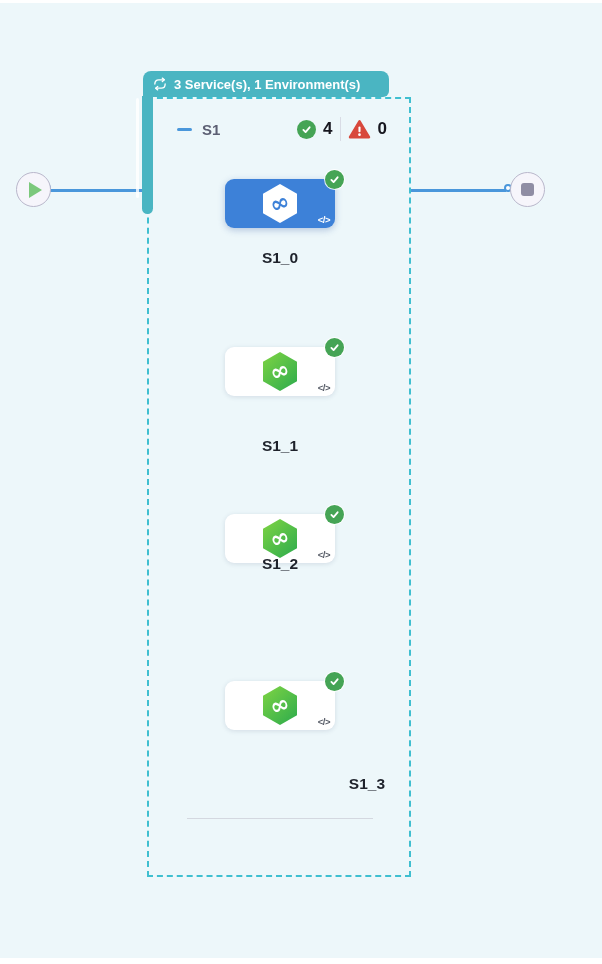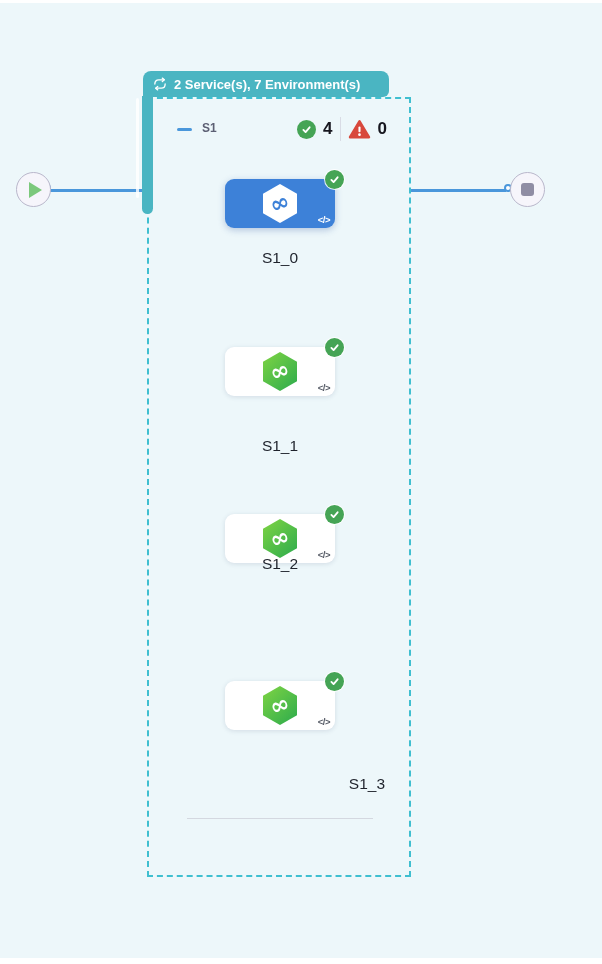--- a/index.html
+++ b/index.html
@@ -39,21 +39,21 @@
   .node-sliver { position:absolute; left:136px; top:98px; width:3px; height:100px;
                  background:rgba(255,255,255,0.8); border-radius:2px; }
 
   
   .matrix-box { position:absolute; left:147px; top:97px; width:264px; height:780px;
                 border:2px dashed #3fbfd0; z-index:1; }
 
   .collapse-btn { position:absolute; left:26px; top:21px; width:18px; height:18px;
                   display:flex; align-items:center; justify-content:center; cursor:pointer; }
   .minus-bar { width:15px; height:3px; border-radius:2px; background:#4a97db; }
-  .stage-name { position:absolute; left:53px; top:22px; font-size:12px; font-weight:600; color:#5c5f73; }
+  .stage-name { position:absolute; left:53px; top:22px; font-size:15px; font-weight:600; color:#5c5f73; }
 
   .status-row { position:absolute; right:22px; top:16px; height:28px;
                 display:flex; align-items:center; gap:7px; }
   .check-circle { width:19px; height:19px; border-radius:50%; background:#45a455;
                   display:flex; align-items:center; justify-content:center; flex:0 0 auto; }
   .count-num { font-size:17px; font-weight:600; color:#16161e; }
   .status-divider { width:1px; height:24px; background:#d9dce5; }
 
   
   .node-group { position:absolute; left:0; width:100%; }
@@ -69,21 +69,21 @@
   .infinity { font-family:"DejaVu Sans","Liberation Sans",sans-serif; font-size:23px;
               font-weight:700; color:#ffffff; transform:rotate(-20deg); line-height:1; }
   .node-card.selected .infinity { color:#3d81d8; }
   .code-glyph { position:absolute; right:5px; bottom:3px; font-size:9.5px; font-weight:700;
                 letter-spacing:-0.5px; color:#565b66; }
   .node-card.selected .code-glyph { color:#ffffff; }
   .node-badge { position:absolute; top:-9px; right:-9px; width:19px; height:19px; border-radius:50%;
                 background:#45a455; display:flex; align-items:center; justify-content:center;
                 box-shadow:0 0 0 1px rgba(255,255,255,0.85); }
   .node-label { position:absolute; left:26px; width:210px; text-align:center;
-                font-size:15.5px; font-weight:400; color:#1e222b; }
+                font-size:15.5px; font-weight:700; color:#1e222b; }
 
   
   .footer-divider { position:absolute; left:38px; top:719px; width:186px; height:1px; background:#d4d8e0; }
   .max-conc { position:absolute; left:0; right:0; top:727px; text-align:center;
               font-size:15px; font-weight:700; color:#575a70; letter-spacing:0.3px; }
 </style>
 </head>
 <body>
 
 <div class="canvas">
@@ -107,21 +107,21 @@
 
   <div class="svc-badge">
     <span style="display:flex;">
       <svg width="16" height="14" viewBox="0 0 18 14" fill="none">
         <path d="M13.6 2.3 H7.6 C5 2.3 3.2 4.3 3.2 7" stroke="#ffffff" stroke-width="1.5" stroke-linecap="round"></path>
         <path d="M11.6 0.4 L13.9 2.3 L11.6 4.2" stroke="#ffffff" stroke-width="1.5" stroke-linecap="round" stroke-linejoin="round"></path>
         <path d="M4.4 11.7 H10.4 C13 11.7 14.8 9.7 14.8 7" stroke="#ffffff" stroke-width="1.5" stroke-linecap="round"></path>
         <path d="M6.4 9.8 L4.1 11.7 L6.4 13.6" stroke="#ffffff" stroke-width="1.5" stroke-linecap="round" stroke-linejoin="round"></path>
       </svg>
     </span>
-    <span>2 Service(s), 7 Environment(s)</span>
+    <span>3 Service(s), 1 Environment(s)</span>
   </div>
 
   <div class="matrix-box">
 
     <div class="collapse-btn">
       <div class="minus-bar"></div>
     </div>
     <div class="stage-name">S1</div>
 
     <div class="status-row">

